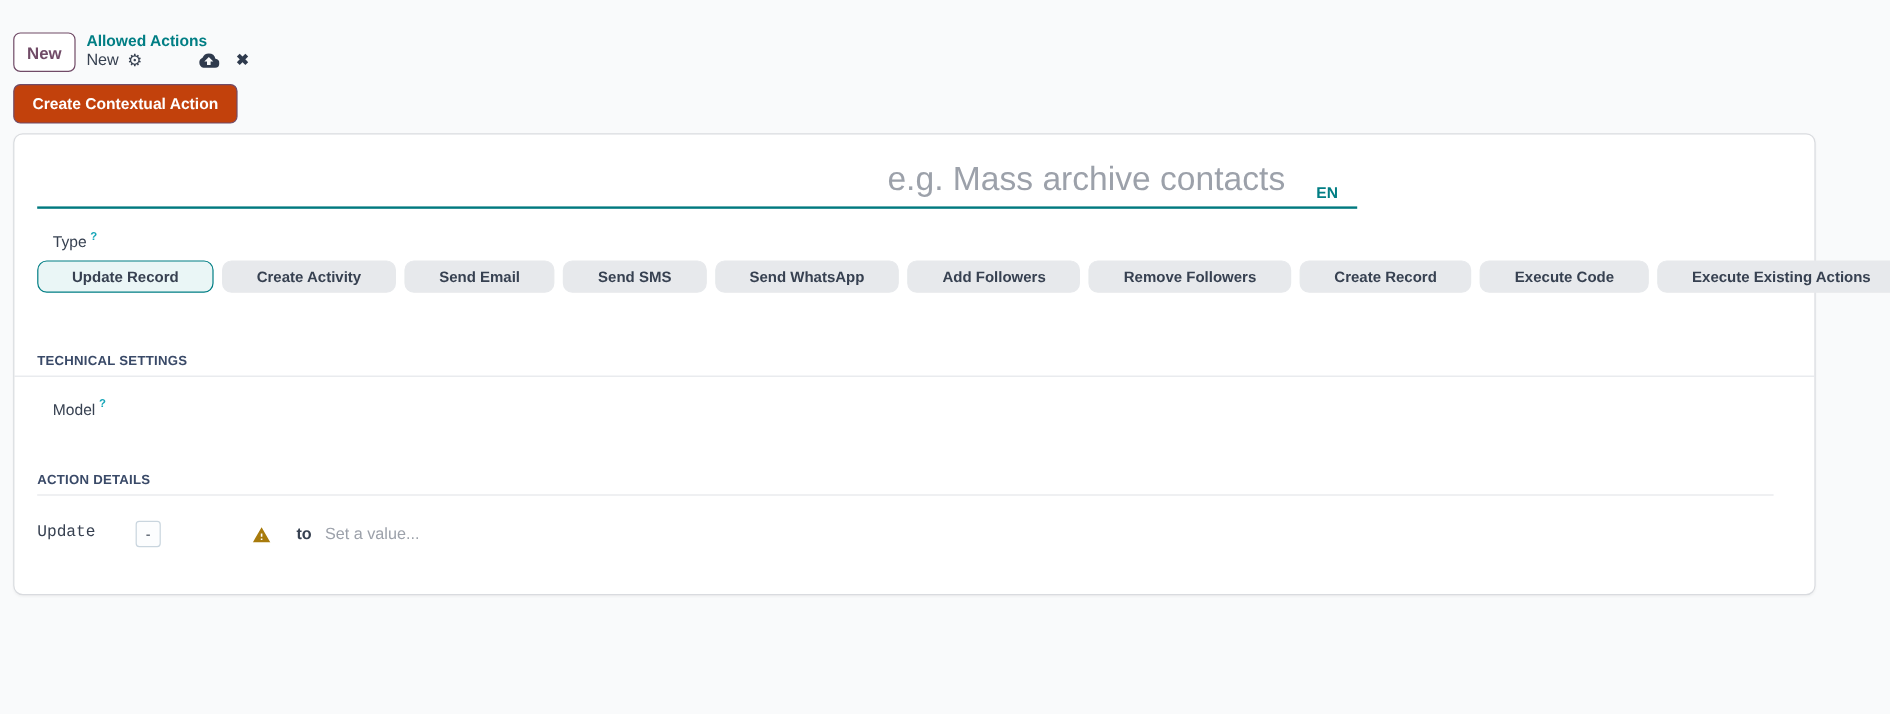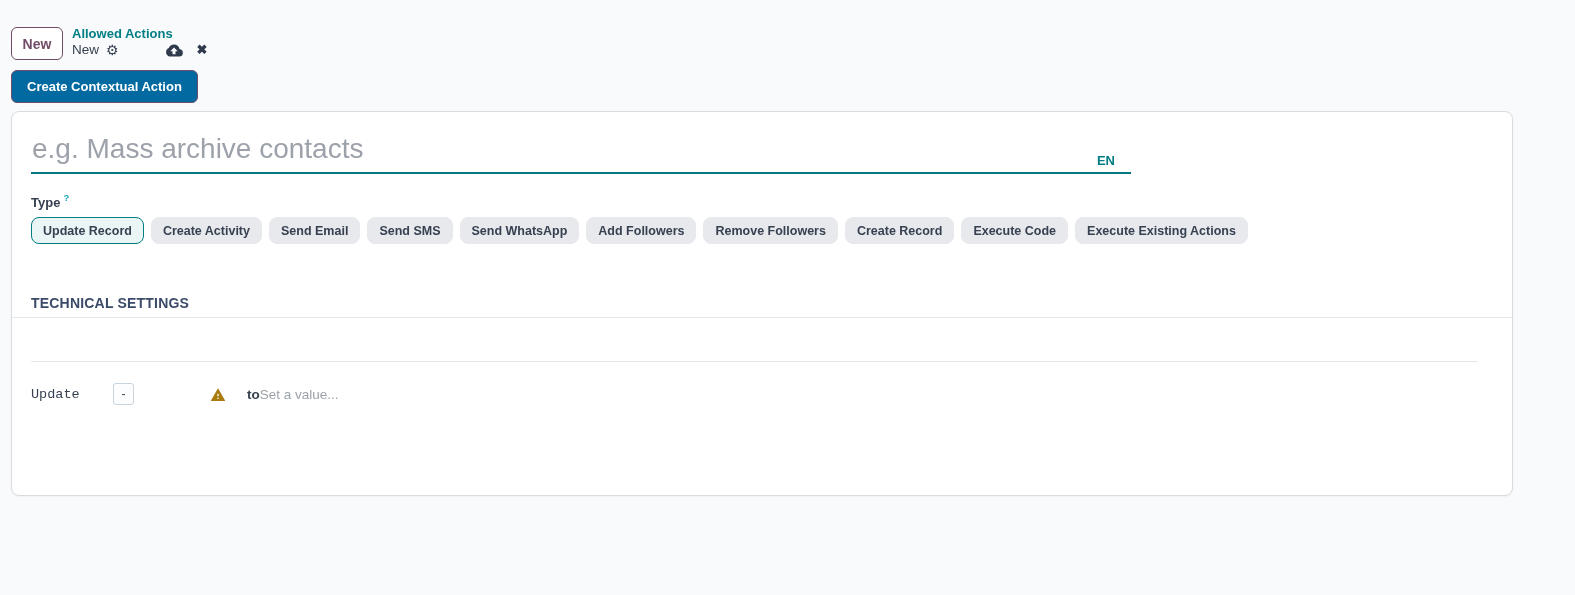--- a/index.html
+++ b/index.html
@@ -50,21 +50,21 @@
   .cloud-icon svg { display: block; width: 100%; height: 100%; fill: #2f3a4d; }
   .discard-icon {
     margin-left: 14px;
     font-size: 13px; font-weight: 700; color: #2f3a4d;
     cursor: pointer;
   }
 
   
   .toolbar { padding: 12px 0 0 11px; }
   .btn-primary {
-    background: #0369a1;
+    background: #c2410c;
     color: #ffffff;
     border: 1px solid #714B67;
     border-radius: 6px;
     height: 33px;
     padding: 0 15px;
     font-size: 13px; font-weight: 700;
     font-family: "Liberation Sans", sans-serif;
     cursor: pointer;
   }
 
@@ -86,61 +86,62 @@
     width: 100%;
     border: none;
     border-bottom: 2px solid #01797f;
     outline: none;
     font-family: "Liberation Sans", sans-serif;
     font-size: 28px;
     font-weight: 400;
     color: #374151;
     padding: 0 60px 7px 1px;
     background: transparent;
+    text-align: right;
   }
   .title-input::placeholder { color: #9ca1aa; opacity: 1; }
   .lang-badge {
     position: absolute;
     right: 16px; top: 20px;
     color: #017E84;
     font-size: 13px; font-weight: 700;
     cursor: pointer;
   }
 
   
   .field-label {
-    font-size: 13px; font-weight: 700; color: #374151;
+    font-size: 13px; font-weight: 400; color: #374151; margin-left: 13px;
   }
   .help-sup {
     font-size: 9.5px; color: #18a6b8;
     vertical-align: super; font-weight: 700;
     margin-left: 3px;
   }
   .type-label-row { margin-top: 18px; }
   .type-buttons { display: flex; gap: 7px; margin-top: 6px; }
   .type-btn {
     height: 27px;
-    padding: 0 11px;
+    padding: 0 28px;
     background: #e7e9ec;
     border: 1px solid #e7e9ec;
     border-radius: 8px;
     font-family: "Liberation Sans", sans-serif;
     font-size: 12.5px; font-weight: 700;
     color: #374151;
     cursor: pointer;
     white-space: nowrap;
   }
   .type-btn.selected {
     background: #eaf6f6;
     border: 1px solid #017E84;
   }
 
   
   .section-heading {
-    font-size: 14px; font-weight: 700;
+    font-size: 11px; font-weight: 700;
     color: #3a4a68;
     letter-spacing: 0.2px;
   }
   .section-technical { margin-top: 51px; }
   .section-action { margin-top: 43px; }
   .divider-full {
     border: none;
     border-top: 1px solid #e4e6ea;
     margin: 6px -19px 0 -19px;
   }
@@ -173,21 +174,21 @@
     display: flex; align-items: center; justify-content: center;
     cursor: pointer;
   }
   .warning-icon {
     width: 16px; height: 14px;
     margin-left: 76px;
   }
   .warning-icon svg { display: block; width: 100%; height: 100%; fill: #a87b0c; }
   .to-label { margin-left: 21px; font-size: 13.5px; font-weight: 700; color: #374151; }
   .set-value-placeholder {
-    margin-left: 0;
+    margin-left: 11px;
     font-size: 13.5px;
     color: #9ca1aa;
     cursor: text;
   }
 </style>
 </head>
 <body>
 
 <div class="breadcrumb-bar">
   <div class="status-badge">New</div>
@@ -233,22 +234,26 @@
     <button class="type-btn">Create Record</button>
     <button class="type-btn">Execute Code</button>
     <button class="type-btn">Execute Existing Actions</button>
   </div>
 
   <div class="section-technical">
     <div class="section-heading">TECHNICAL SETTINGS</div>
     <hr class="divider-full">
   </div>
 
+  <div class="field-row">
+    <span class="field-label">Model</span><span class="help-sup">?</span>
+  </div>
 
   <div class="section-action">
+    <div class="section-heading">ACTION DETAILS</div>
     <hr class="divider-inset">
   </div>
 
   <div class="update-row">
     <span class="update-label">Update</span>
     <span class="field-selector">-</span>
     <span class="warning-icon">
       <svg viewBox="0 0 24 21">
           <path d="M1 21h22L12 2 1 21zm12-3h-2v-2h2v2zm0-4h-2v-4h2v4z"></path>
         </svg>

